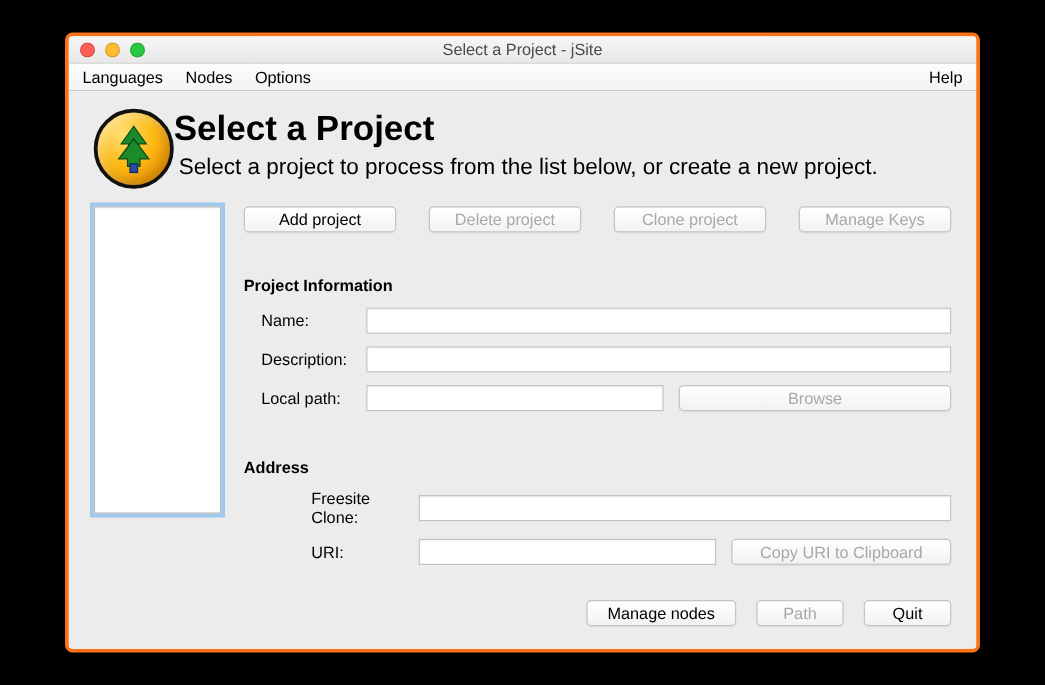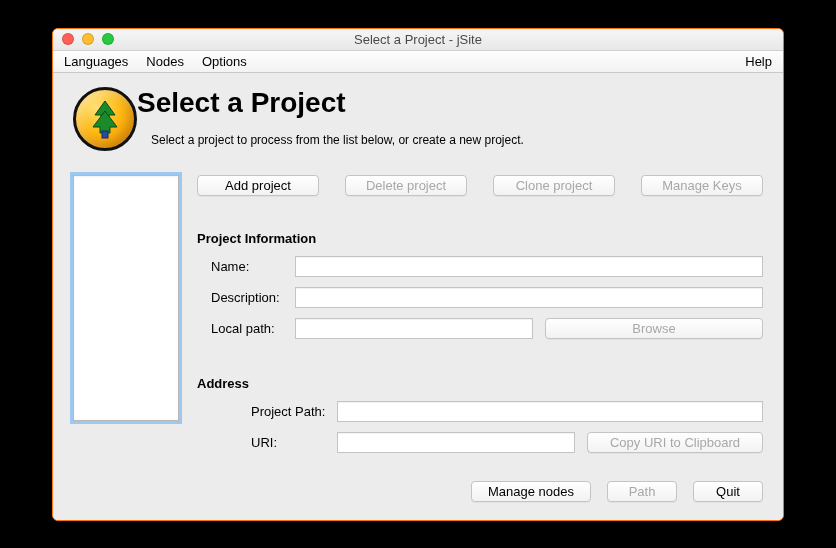--- a/index.html
+++ b/index.html
@@ -12,21 +12,21 @@
     color: #000;
     display: flex; align-items: center; justify-content: center;
   }
 
   .window {
     width: 732px;
     background: #ffffff;
     border-radius: 6px;
     box-shadow: 0 20px 60px rgba(0,0,0,0.6);
     overflow: hidden;
-    border: 1px solid #f97316;
+    border: 3px solid #f97316;
   }
 
   
   .titlebar {
     height: 22px;
     background: linear-gradient(#f6f6f6, #e8e8e8);
     border-bottom: 1px solid #d0d0d0;
     display: flex; align-items: center;
     position: relative;
   }
@@ -61,21 +61,21 @@
   .header-row { display: flex; align-items: flex-start; gap: 0; margin-bottom: 14px; }
   .app-icon {
     width: 64px; height: 64px; border-radius: 50%;
     background: radial-gradient(circle at 35% 30%, #ffe072 0%, #fdb813 45%, #e88400 100%);
     border: 3px solid #111;
     display: flex; align-items: center; justify-content: center;
     flex-shrink: 0;
     box-shadow: inset -4px -4px 8px rgba(0,0,0,0.15), inset 4px 4px 8px rgba(255,255,255,0.4);
   }
   .header-text h1 { margin: 0 0 4px 0; font-size: 28px; font-weight: bold; }
-  .header-text p { margin: 14px; font-size: 12px; color: #000; }
+  .header-text p { margin: 4px; font-size: 18px; color: #000; }
 
   .body-row { display: flex; gap: 18px; }
 
   .project-list {
     width: 144px; height: 246px;
     background: #fff;
     border: 1px solid #b8b8b8;
     border-radius: 0;
     box-shadow: 0 0 0 3px #9ec8ef, inset 0 1px 2px rgba(0,0,0,0.05);
     outline: none;
@@ -196,21 +196,21 @@
         <div class="field-row">
           <div class="label">Local path:</div>
           <input type="text" style="flex: 0 0 238px;" value="">
           <div class="btn disabled side-btn">Browse</div>
         </div>
 
         <div class="address-section">
           <div class="section-label">Address</div>
 
           <div class="field-row">
-            <div class="label wide">Project Path:</div>
+            <div class="label wide">Freesite Clone:</div>
             <input type="text" value="" style="">
           </div>
 
           <div class="field-row">
             <div class="label wide" style="padding-left:54px;">URI:</div>
             <input type="text" style="flex: 0 0 238px;" value="">
             <div class="btn disabled side-btn-wide">Copy URI to Clipboard</div>
           </div>
         </div>
 

